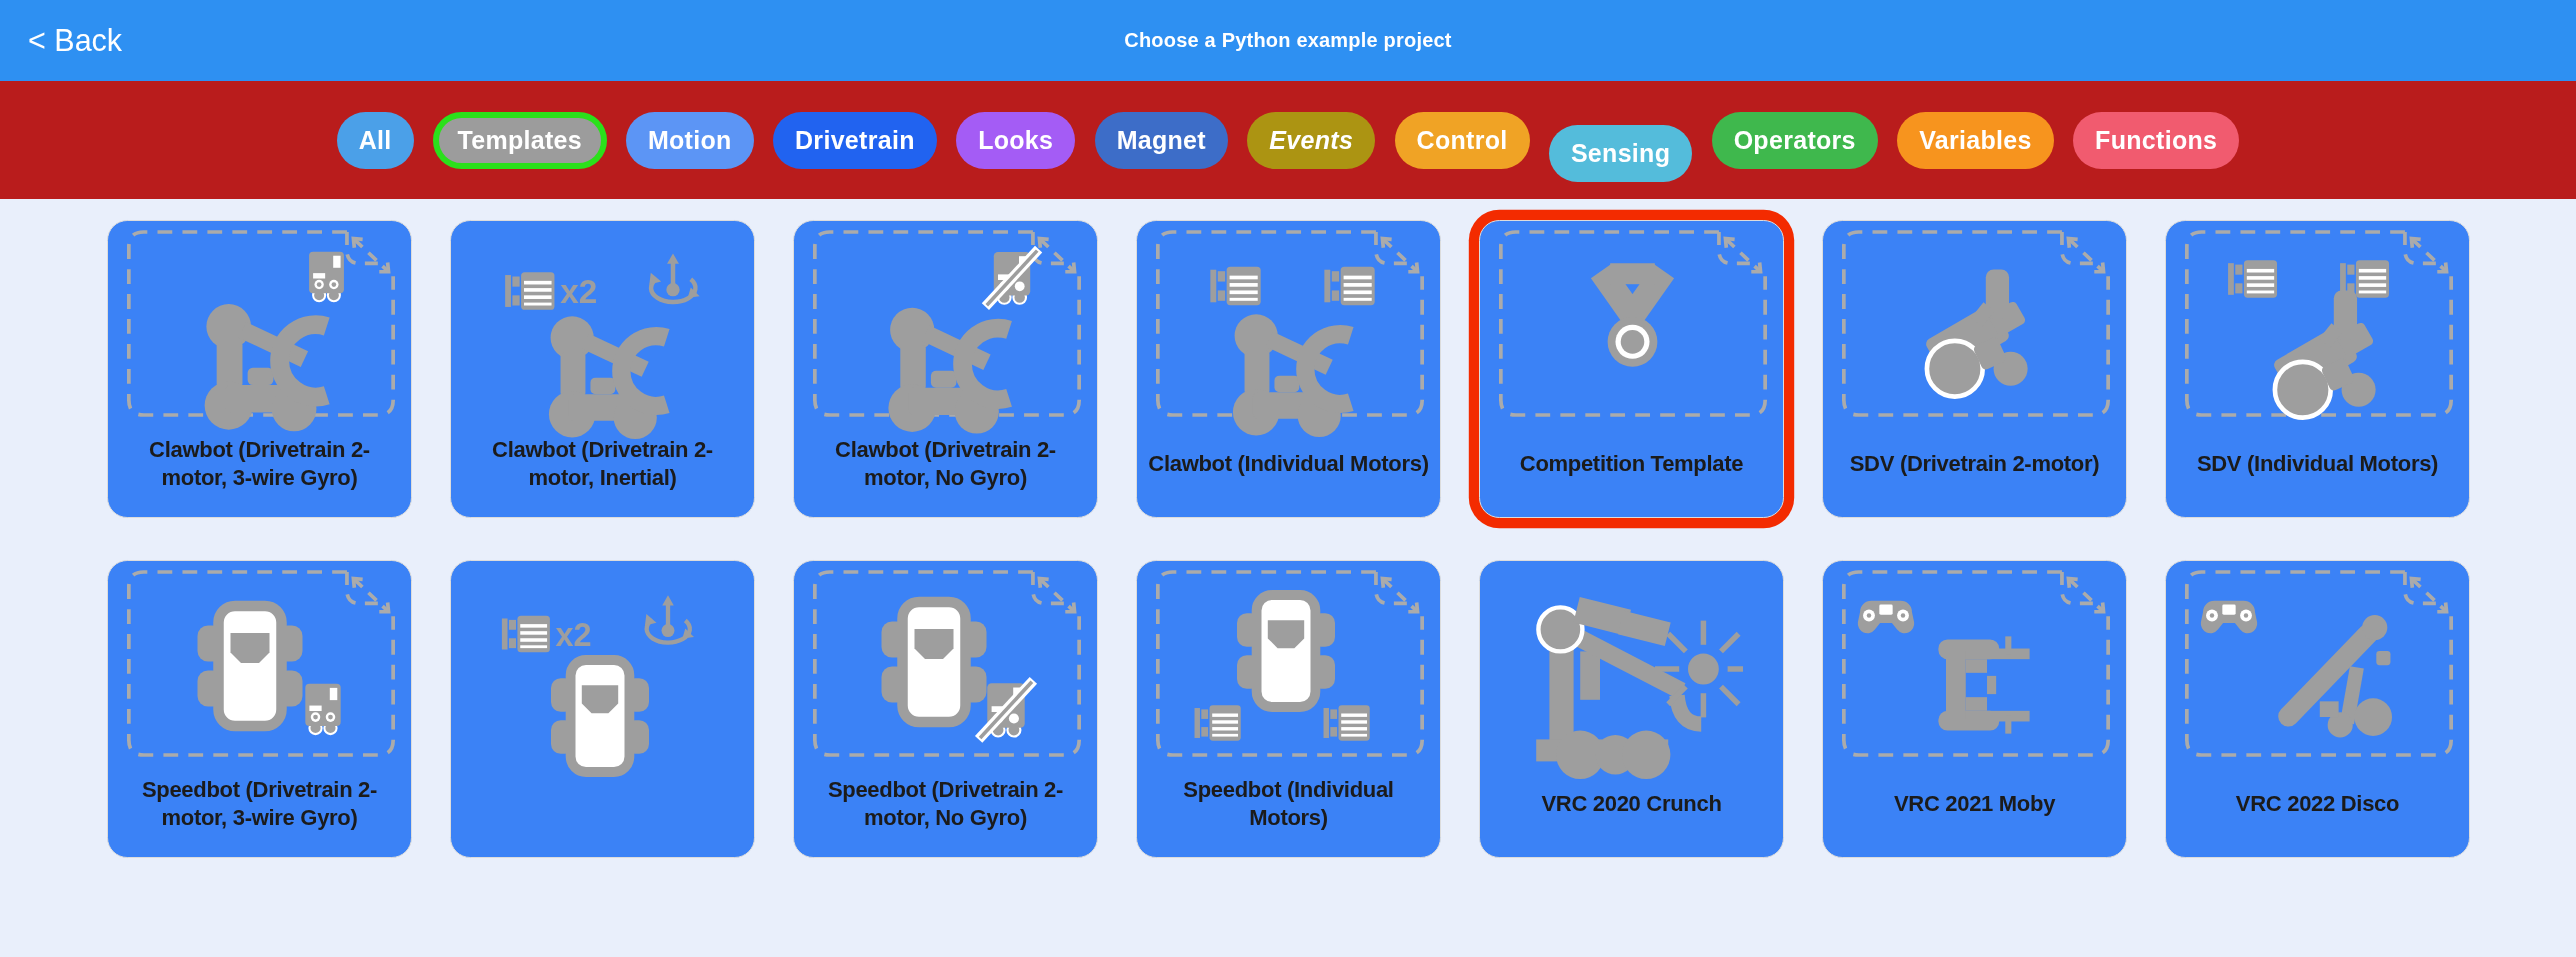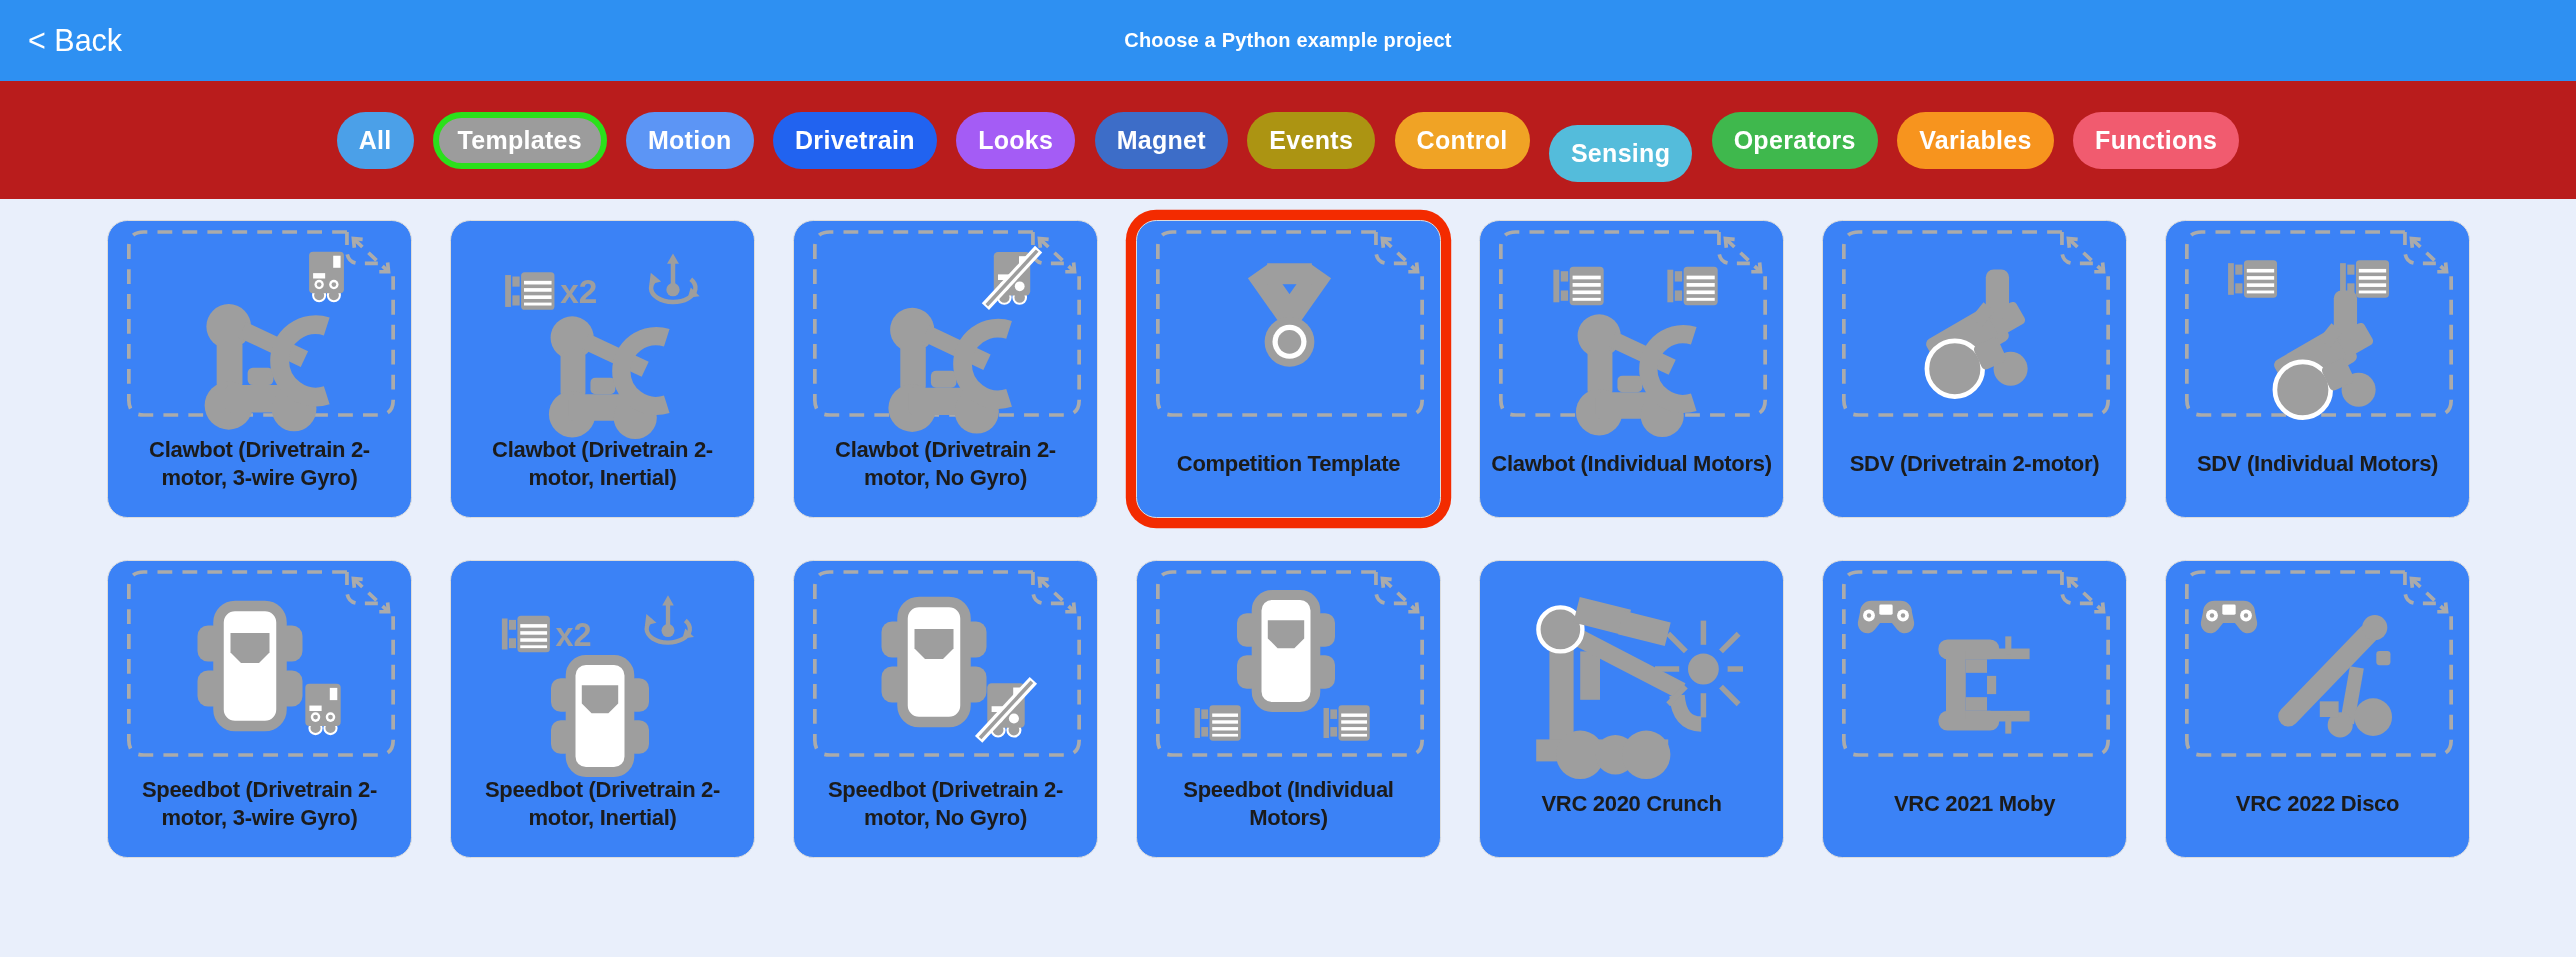--- a/index.html
+++ b/index.html
@@ -36,21 +36,21 @@
   <div class="title">Choose a Python example project</div>
 </div>
 
 <div class="filter-bar">
     <div class="pill" style="background: rgb(75, 160, 232);">All</div>
     <div class="pill selected" style="background: rgb(156, 156, 156);">Templates</div>
     <div class="pill" style="background: rgb(92, 149, 245);">Motion</div>
     <div class="pill" style="background: rgb(33, 99, 240);">Drivetrain</div>
     <div class="pill" style="background: rgb(164, 92, 245);">Looks</div>
     <div class="pill" style="background: rgb(61, 109, 200);">Magnet</div>
-    <div class="pill" style="background: rgb(172, 148, 18);">Events</div>
+    <div class="pill" style="background: rgb(172, 148, 18); font-style: italic;">Events</div>
     <div class="pill" style="background: rgb(240, 163, 37);">Control</div>
     <div class="pill" style="background: rgb(84, 188, 219); margin-top: 27px;">Sensing</div>
     <div class="pill" style="background: rgb(63, 184, 77);">Operators</div>
     <div class="pill" style="background: rgb(247, 148, 30);">Variables</div>
     <div class="pill" style="background: rgb(241, 91, 111);">Functions</div>
   </div>
 
 <div class="grid">
     <div class="card">
       <div class="file-outline"><svg width="268" height="187" viewBox="0 0 290 202" fill="none">
@@ -153,39 +153,20 @@
             <circle cx="26" cy="73" r="14"></circle>
             <rect x="24" y="61" width="42" height="16" rx="3"></rect>
             <rect x="37" y="51" width="15" height="10" rx="3"></rect>
             <circle cx="64" cy="75" r="13"></circle>
             <line x1="34" y1="29" x2="70" y2="46" stroke="#9E9E9E" stroke-width="10"></line>
             <path d="M83 27 A 21 21 0 1 0 83 67" fill="none" stroke="#9E9E9E" stroke-width="11"></path>
           </g>
         </svg></span>
       <div class="card-label">Clawbot (Drivetrain 2-motor, No Gyro)</div>
     </div>
-    <div class="card highlighted">
-      <div class="file-outline"><svg width="268" height="187" viewBox="0 0 290 202" fill="none">
-<path d="M238 2 H18 Q2 2 2 18 V184 Q2 200 18 200 H272 Q288 200 288 184 V50" stroke="#ABABAB" stroke-width="4" stroke-dasharray="16 11"></path>
-<path d="M238 2 V22 Q238 36 252 36 H276" stroke="#ABABAB" stroke-width="4" stroke-dasharray="14 10"></path>
-<path d="M246 10 L282 44" stroke="#ABABAB" stroke-width="4" stroke-dasharray="12 9"></path>
-<path d="M246 19 L245 9 L255 10" stroke="#ABABAB" stroke-width="4"></path>
-<path d="M273 45 L283 45 L282 35" stroke="#ABABAB" stroke-width="4"></path>
-</svg></div>
-      <span class="card-icon" style="left: 87px; top: 37px; width: 131px; height: 131px;"><svg viewBox="0 0 100 100" width="131" height="131">
-          <g fill="#9E9E9E">
-            <path d="M26 10 L50 44 L74 10" stroke="#9E9E9E" stroke-width="19" fill="none"></path>
-            <rect x="33" y="4" width="34" height="16"></rect>
-            <circle cx="50" cy="64" r="19"></circle>
-            <circle cx="50" cy="64" r="13" fill="#fff"></circle>
-            <circle cx="50" cy="64" r="9"></circle>
-          </g>
-        </svg></span>
-      <div class="card-label oneline">Competition Template</div>
-    </div>
     <div class="card">
       <div class="file-outline"><svg width="268" height="187" viewBox="0 0 290 202" fill="none">
 <path d="M238 2 H18 Q2 2 2 18 V184 Q2 200 18 200 H272 Q288 200 288 184 V50" stroke="#ABABAB" stroke-width="4" stroke-dasharray="16 11"></path>
 <path d="M238 2 V22 Q238 36 252 36 H276" stroke="#ABABAB" stroke-width="4" stroke-dasharray="14 10"></path>
 <path d="M246 10 L282 44" stroke="#ABABAB" stroke-width="4" stroke-dasharray="12 9"></path>
 <path d="M246 19 L245 9 L255 10" stroke="#ABABAB" stroke-width="4"></path>
 <path d="M273 45 L283 45 L282 35" stroke="#ABABAB" stroke-width="4"></path>
 </svg></div>
       <span class="card-icon" style="left: 63px; top: 28px; width: 74px; height: 74px;"><svg viewBox="0 0 100 100" width="74" height="74">
           <g fill="#9E9E9E">
@@ -217,20 +198,39 @@
             <rect x="19" y="36" width="15" height="26" rx="2"></rect>
             <circle cx="26" cy="73" r="14"></circle>
             <rect x="24" y="61" width="42" height="16" rx="3"></rect>
             <rect x="37" y="51" width="15" height="10" rx="3"></rect>
             <circle cx="64" cy="75" r="13"></circle>
             <line x1="34" y1="29" x2="70" y2="46" stroke="#9E9E9E" stroke-width="10"></line>
             <path d="M83 27 A 21 21 0 1 0 83 67" fill="none" stroke="#9E9E9E" stroke-width="11"></path>
           </g>
         </svg></span>
       <div class="card-label">Clawbot (Individual Motors)</div>
+    </div>
+    <div class="card highlighted">
+      <div class="file-outline"><svg width="268" height="187" viewBox="0 0 290 202" fill="none">
+<path d="M238 2 H18 Q2 2 2 18 V184 Q2 200 18 200 H272 Q288 200 288 184 V50" stroke="#ABABAB" stroke-width="4" stroke-dasharray="16 11"></path>
+<path d="M238 2 V22 Q238 36 252 36 H276" stroke="#ABABAB" stroke-width="4" stroke-dasharray="14 10"></path>
+<path d="M246 10 L282 44" stroke="#ABABAB" stroke-width="4" stroke-dasharray="12 9"></path>
+<path d="M246 19 L245 9 L255 10" stroke="#ABABAB" stroke-width="4"></path>
+<path d="M273 45 L283 45 L282 35" stroke="#ABABAB" stroke-width="4"></path>
+</svg></div>
+      <span class="card-icon" style="left: 87px; top: 37px; width: 131px; height: 131px;"><svg viewBox="0 0 100 100" width="131" height="131">
+          <g fill="#9E9E9E">
+            <path d="M26 10 L50 44 L74 10" stroke="#9E9E9E" stroke-width="19" fill="none"></path>
+            <rect x="33" y="4" width="34" height="16"></rect>
+            <circle cx="50" cy="64" r="19"></circle>
+            <circle cx="50" cy="64" r="13" fill="#fff"></circle>
+            <circle cx="50" cy="64" r="9"></circle>
+          </g>
+        </svg></span>
+      <div class="card-label oneline">Competition Template</div>
     </div>
     <div class="card">
       <div class="file-outline"><svg width="268" height="187" viewBox="0 0 290 202" fill="none">
 <path d="M238 2 H18 Q2 2 2 18 V184 Q2 200 18 200 H272 Q288 200 288 184 V50" stroke="#ABABAB" stroke-width="4" stroke-dasharray="16 11"></path>
 <path d="M238 2 V22 Q238 36 252 36 H276" stroke="#ABABAB" stroke-width="4" stroke-dasharray="14 10"></path>
 <path d="M246 10 L282 44" stroke="#ABABAB" stroke-width="4" stroke-dasharray="12 9"></path>
 <path d="M246 19 L245 9 L255 10" stroke="#ABABAB" stroke-width="4"></path>
 <path d="M273 45 L283 45 L282 35" stroke="#ABABAB" stroke-width="4"></path>
 </svg></div>
       <span class="card-icon" style="left: 76px; top: 33px; width: 155px; height: 155px;"><svg viewBox="0 0 100 100" width="155" height="155">
@@ -359,21 +359,20 @@
       <span class="card-icon" style="left: 79px; top: 85px; width: 140px; height: 140px;"><svg viewBox="0 0 100 100" width="140" height="140">
           <g fill="#9E9E9E">
             <rect x="15" y="23" width="17" height="24" rx="7"></rect>
             <rect x="15" y="53" width="17" height="24" rx="7"></rect>
             <rect x="68" y="23" width="17" height="24" rx="7"></rect>
             <rect x="68" y="53" width="17" height="24" rx="7"></rect>
             <rect x="29" y="10" width="42" height="80" rx="11" fill="#fff" stroke="#9E9E9E" stroke-width="7"></rect>
             <path d="M37 28 h26 v13 l-7 7 h-12 l-7 -7 z"></path>
           </g>
         </svg></span>
-      <div class="card-label">Speedbot (Drivetrain 2-motor, Inertial)</div>
     </div>
     <div class="card">
       <div class="file-outline"><svg width="268" height="187" viewBox="0 0 290 202" fill="none">
 <path d="M238 2 H18 Q2 2 2 18 V184 Q2 200 18 200 H272 Q288 200 288 184 V50" stroke="#ABABAB" stroke-width="4" stroke-dasharray="16 11"></path>
 <path d="M238 2 V22 Q238 36 252 36 H276" stroke="#ABABAB" stroke-width="4" stroke-dasharray="14 10"></path>
 <path d="M246 10 L282 44" stroke="#ABABAB" stroke-width="4" stroke-dasharray="12 9"></path>
 <path d="M246 19 L245 9 L255 10" stroke="#ABABAB" stroke-width="4"></path>
 <path d="M273 45 L283 45 L282 35" stroke="#ABABAB" stroke-width="4"></path>
 </svg></div>
       <span class="card-icon" style="left: 65px; top: 26px; width: 150px; height: 150px;"><svg viewBox="0 0 100 100" width="150" height="150">

